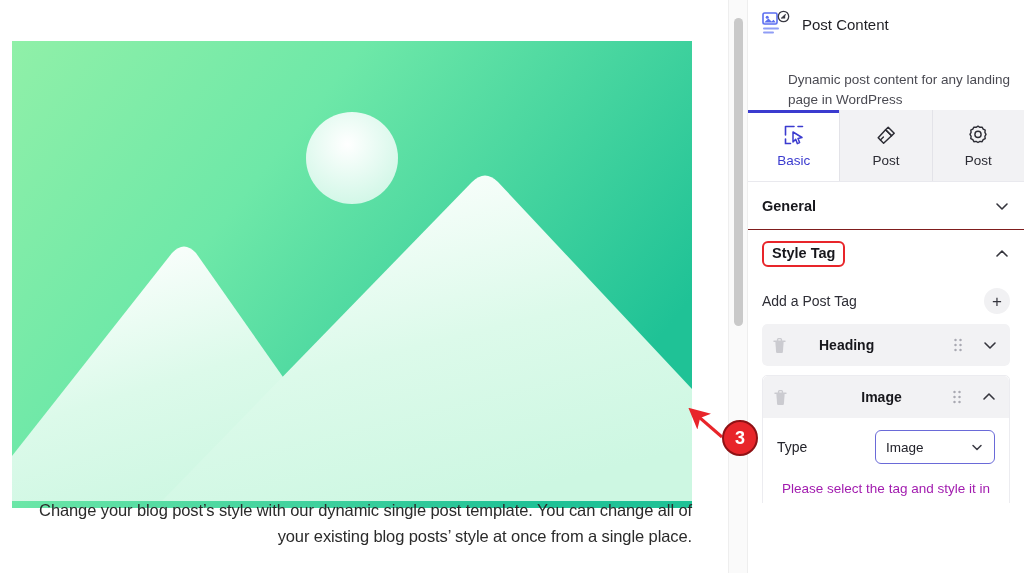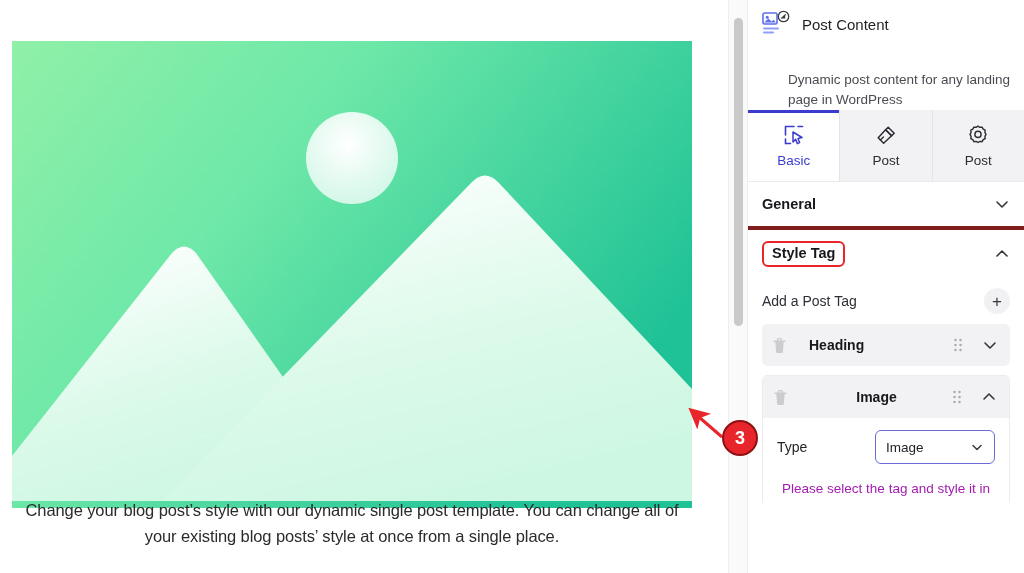--- a/index.html
+++ b/index.html
@@ -40,21 +40,21 @@
     overflow: hidden;
   }
 
   .post-image-wrap svg { display: block; width: 100%; height: 100%; }
 
   .post-caption {
     position: absolute;
     left: 12px;
     top: 497px;
     width: 680px;
-    text-align: center;
+    text-align: right;
     font-size: 16.5px;
     line-height: 26px;
     color: #2b2b2b;
     font-family: "Liberation Sans", sans-serif;
     letter-spacing: -0.1px;
   }
 
   
   .scroll-gutter {
     position: absolute;
@@ -153,21 +153,21 @@
   }
   .tab svg { display: block; }
 
   
   .section-row {
     height: 48px;
     display: flex;
     align-items: center;
     justify-content: space-between;
     padding: 0 14px;
-    border-bottom: 4px solid #7f1d1d;
+    border-bottom: 1px solid #7f1d1d;
     cursor: pointer;
   }
   .section-title {
     font-size: 14.5px;
     font-weight: bold;
     color: #17171c;
   }
   .section-title.boxed {
     border: 2px solid #e8252a;
     padding: 3px 8px 4px 8px;
@@ -213,21 +213,21 @@
     gap: 8px;
     border-radius: 5px;
     cursor: pointer;
   }
   .tag-card.open .tag-head { border-radius: 5px 5px 0 0; }
   .tag-name {
     flex: 1 1 auto;
     font-size: 14px;
     font-weight: bold;
     color: #17171c;
-    margin-left: 14px;
+    margin-left: 24px;
   }
   .trash { color: #cbcbd0; display:flex; }
   .drag { display: flex; color: #a9a9b2; }
   .tag-body { padding: 12px 14px 16px 14px; }
 
   .field-row {
     display: flex;
     align-items: center;
     justify-content: space-between;
     gap: 12px;

